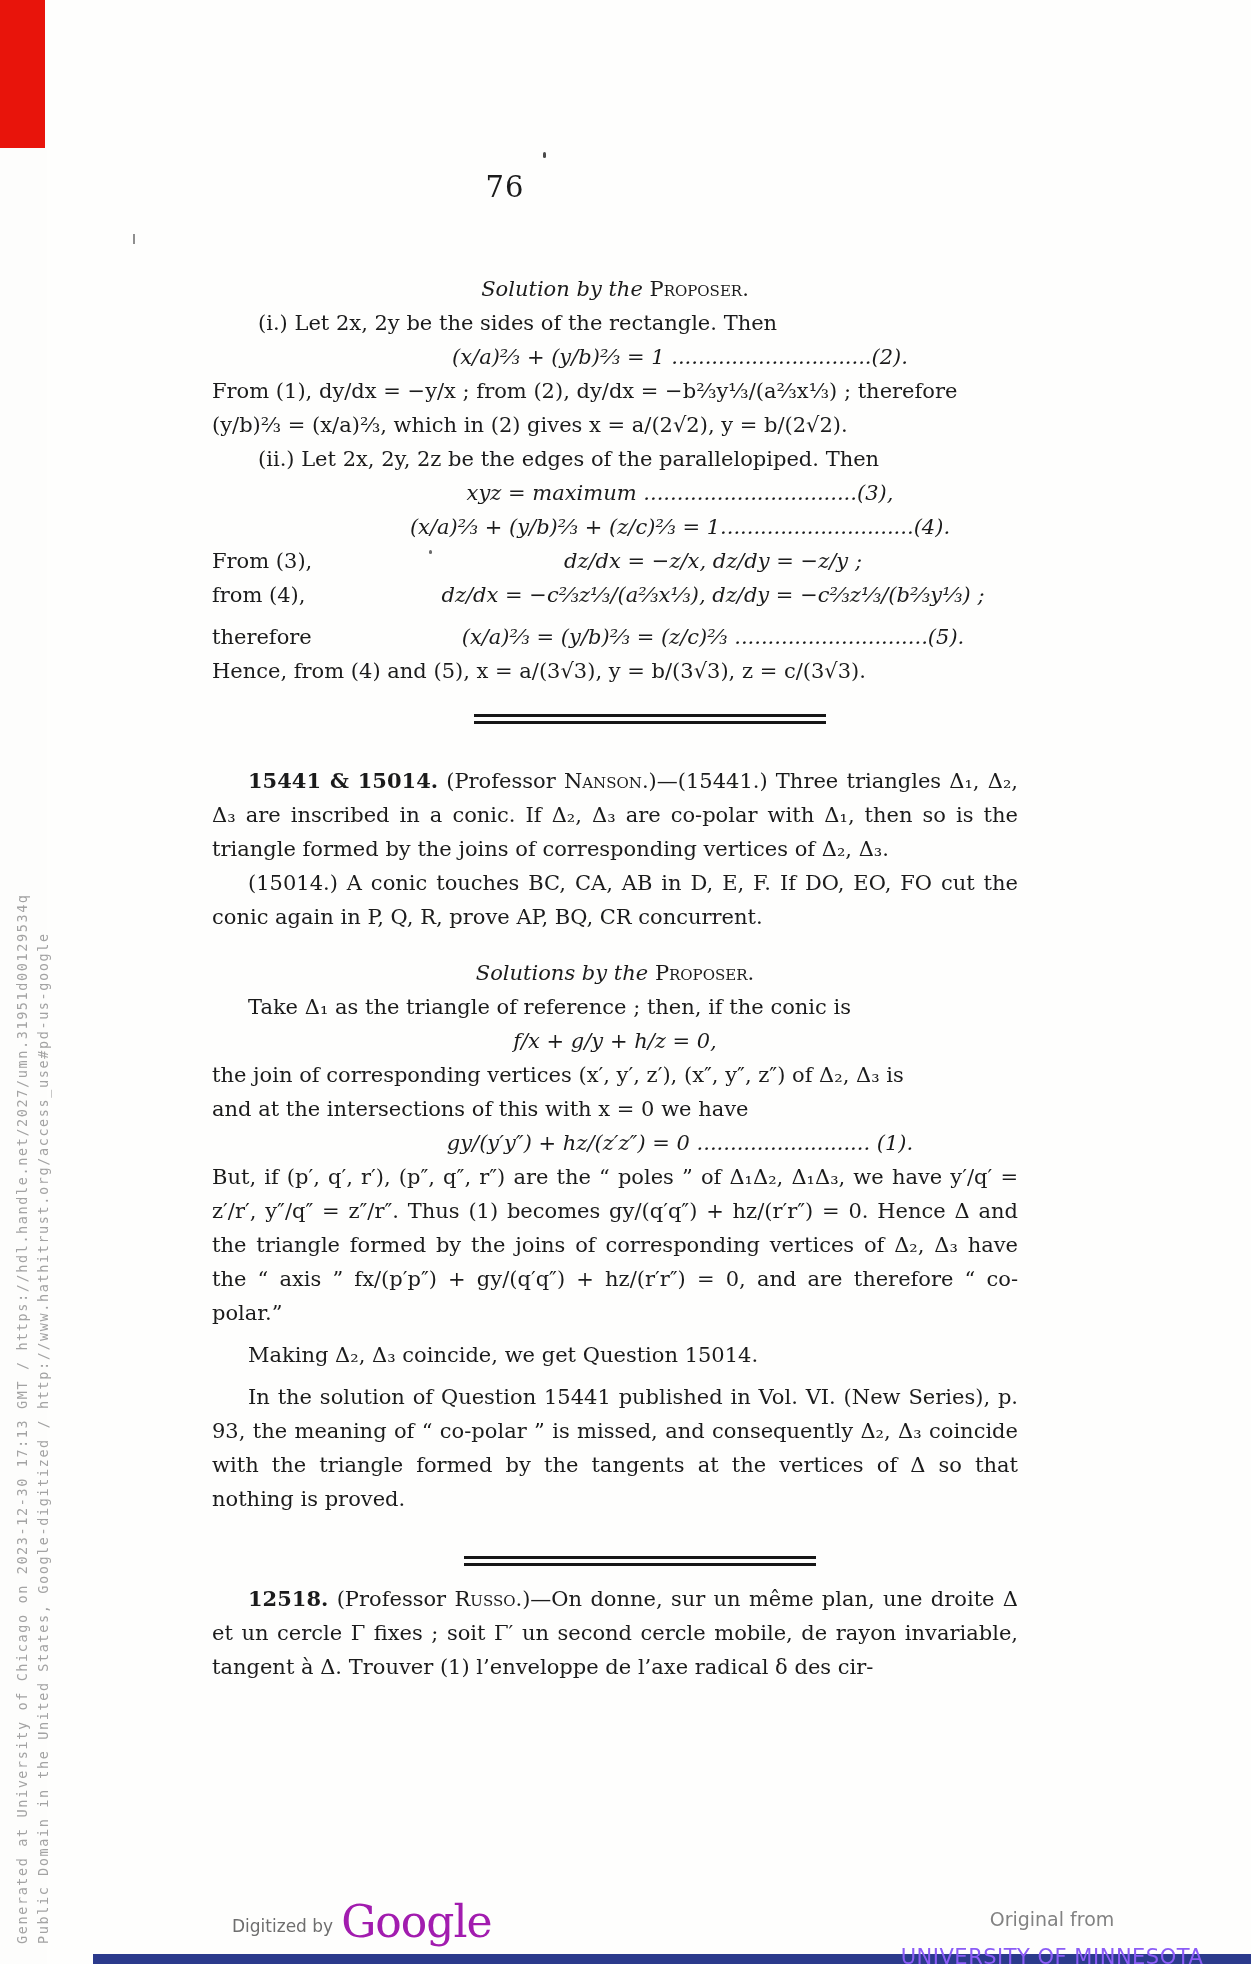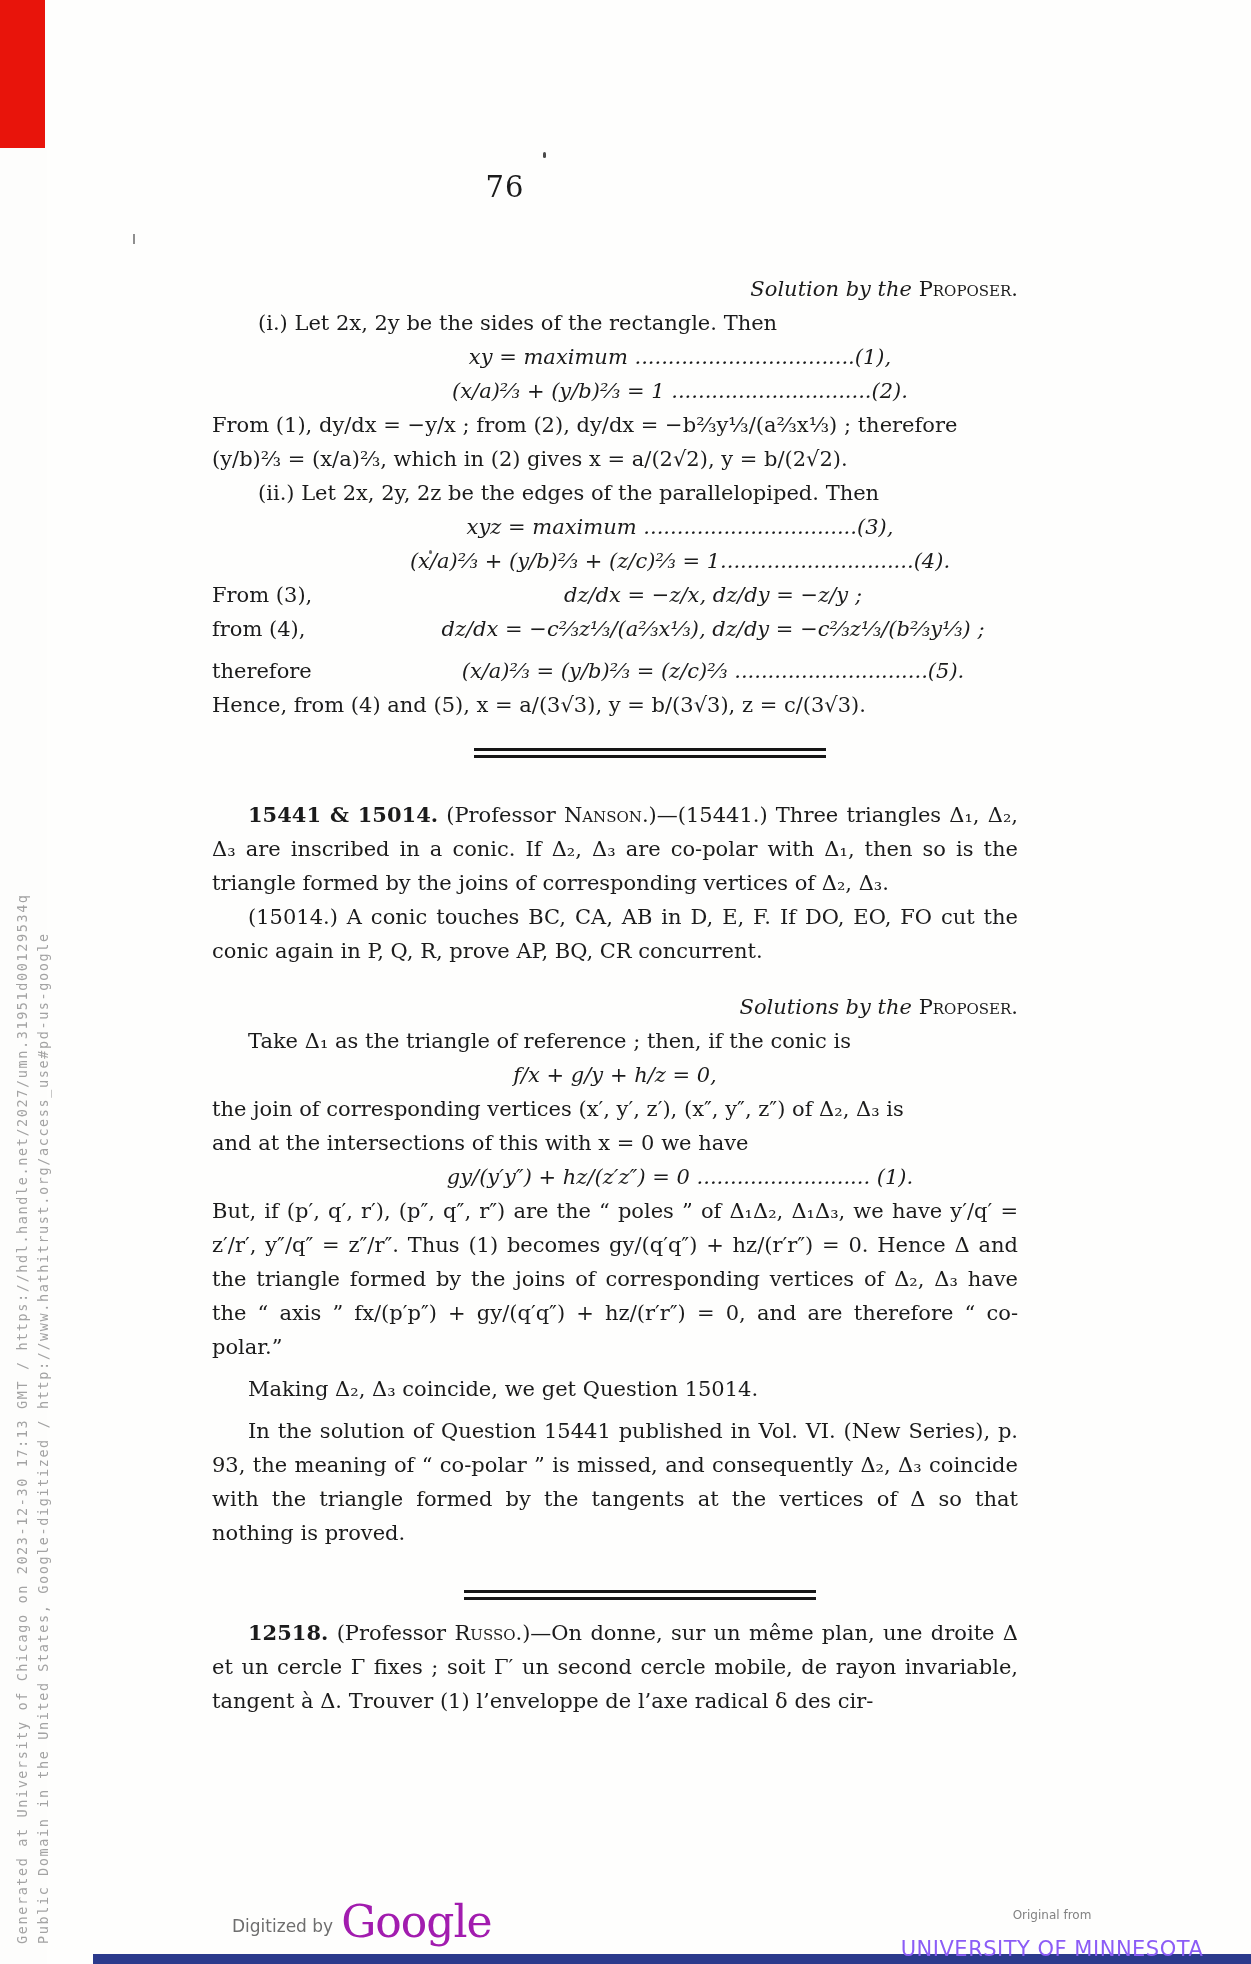--- a/index.html
+++ b/index.html
@@ -35,21 +35,21 @@
     text-align:center;font-size:29px;font-weight:normal;letter-spacing:1px;
   }
 
   .col{
     position:absolute;left:212px;top:272px;width:806px;
     font-size:21px;line-height:34px;
   }
   .col p{margin:0;}
   .just{text-align:justify;}
   .indent{text-indent:36px;}
-  .head{text-align:right;margin-bottom:4px;}
+  .head{text-align:center;margin-bottom:4px;}
   .head .it{font-style:italic;}
   .sc{font-variant:small-caps;}
   .lead-b{font-weight:bold;}
   .eq{text-align:center;font-style:italic;}
   .eq.lead{padding-left:130px;}
   .eqrow{display:flex;gap:26px;}
   .eqrow .lbl{width:170px;flex:0 0 auto;}
   .eqrow .eqx{flex:1 1 auto;text-align:center;font-style:italic;}
   .pi{padding-left:46px;}
 
@@ -65,21 +65,21 @@
   
   .foot-left{position:absolute;left:232px;top:1898px;display:flex;align-items:flex-end;
     font-family:"DejaVu Sans","Liberation Sans",sans-serif;color:#6e6e6e;}
   .foot-left .dig{font-size:17px;padding-bottom:10px;}
   .foot-left .glogo{
     font-family:"DejaVu Serif","Liberation Serif",serif;
     font-size:44px;line-height:48px;color:#a21caf;margin-left:8px;letter-spacing:-1px;
   }
   .foot-right{position:absolute;left:870px;top:1908px;width:364px;text-align:center;
     font-family:"DejaVu Sans","Liberation Sans",sans-serif;color:#828282;}
-  .foot-right .of{font-size:12px;}
+  .foot-right .of{font-size:19px;}
   .foot-right .inst{font-size:21px;margin-top:15px;letter-spacing:0.5px;color:#8b5cf6;}
 
   
   .speck{position:absolute;background:#4a4a4a;}
   .speck1{left:543px;top:152px;width:3px;height:6px;border-radius:2px;}
   .speck2{left:133px;top:234px;width:2px;height:10px;background:#8f8f8f;}
   .speck3{left:429px;top:550px;width:3px;height:4px;border-radius:2px;background:#6a6a6a;}
 </style>
 </head>
 <body>
@@ -100,21 +100,20 @@
   <div class="speck speck2"></div>
   <div class="speck speck3"></div>
 
   <div class="pgnum">76</div>
 
   <div class="col">
 
     <p class="head"><span class="it">Solution by the </span><span class="sc">Proposer.</span></p>
 
     <p class="pi">(i.)  Let 2x, 2y be the sides of the rectangle.   Then</p>
-    <p class="eq lead">xy = maximum .................................(1),</p>
     <p class="eq lead">(x/a)⅔ + (y/b)⅔ = 1 ..............................(2).</p>
     <p>From  (1),   dy/dx = −y/x ;   from  (2),   dy/dx = −b⅔y⅓/(a⅔x⅓) ;   therefore</p>
     <p>(y/b)⅔ = (x/a)⅔,  which in (2) gives x = a/(2√2),  y = b/(2√2).</p>
     <p class="pi">(ii.)  Let 2x, 2y, 2z be the edges of the parallelopiped.   Then</p>
     <p class="eq lead">xyz = maximum ................................(3),</p>
     <p class="eq lead">(x/a)⅔ + (y/b)⅔ + (z/c)⅔ = 1.............................(4).</p>
 
     <div class="eqrow">
       <span class="lbl">From (3),</span>
       <span class="eqx">dz/dx = −z/x,   dz/dy = −z/y ;</span>

